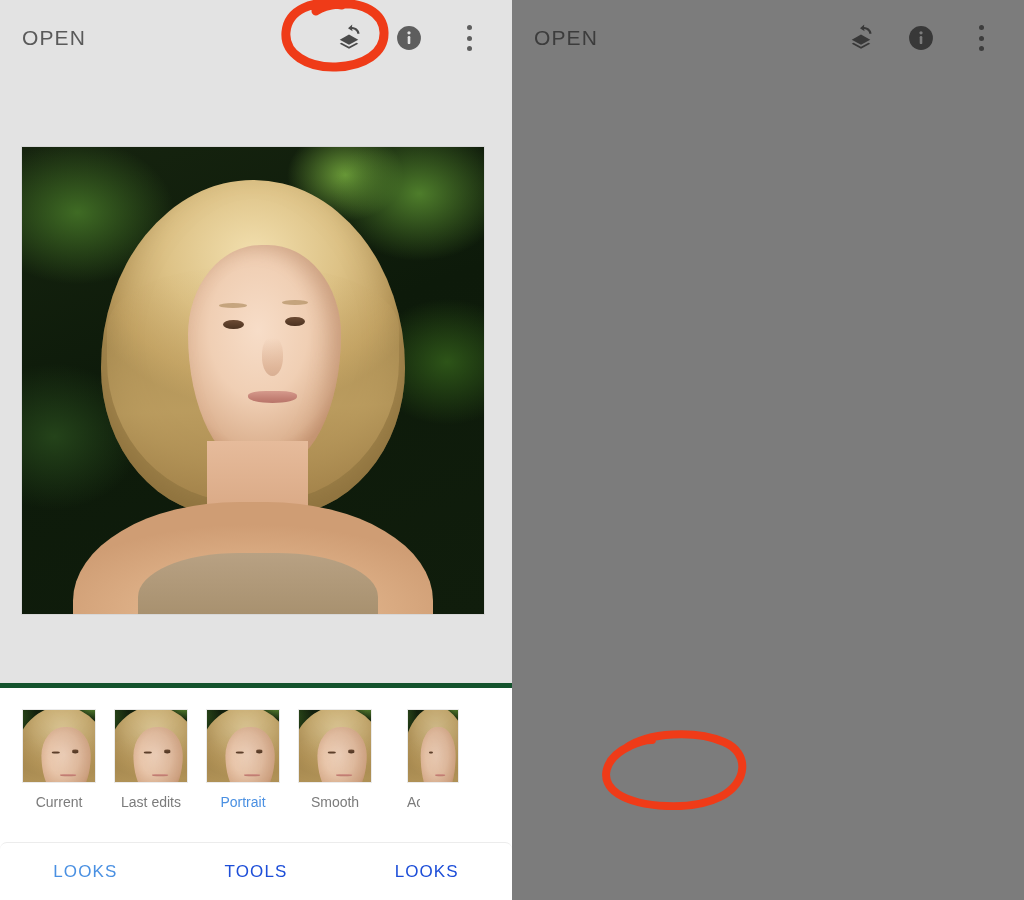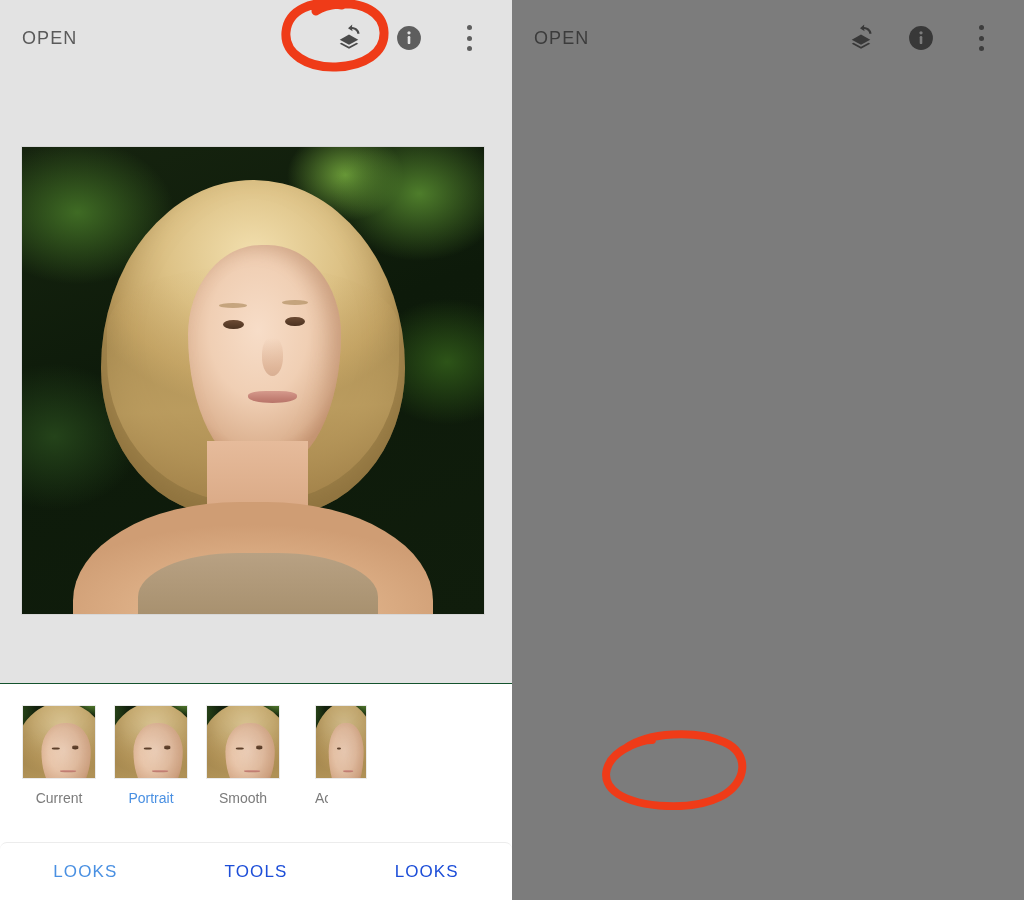--- a/index.html
+++ b/index.html
@@ -19,21 +19,21 @@
   
   .topbar {
     position: relative;
     height: 76px;
     display: flex; align-items: center;
   }
   .topbar-left  { background: #e3e3e3; }
   .topbar-right { background: #7c7c7c; }
   .open-label {
     margin-left: 22px;
-    font-size: 18px;
+    font-size: 21px;
     letter-spacing: 1.1px;
     color: #5a5a5a;
     font-weight: 400;
   }
   .topbar-right .open-label { color: #3c3c3c; }
   .topbar-actions {
     margin-left: auto;
     display: flex; align-items: center;
     gap: 26px;
     margin-right: 26px;
@@ -121,21 +121,21 @@
   .ph-top {
     position:absolute; left:25%; bottom:0; width:52%; height:13%;
     border-radius: 42% 42% 0 0 / 72% 72% 0 0;
     background: linear-gradient(180deg, #b8a183 0%, #a8916f 100%);
   }
 
   
   .looks-area {
     position: absolute; left:0; top:683px; width:512px; height:217px;
     background:#ffffff;
-    border-top:1px solid #14532d;
+    border-top:5px solid #14532d;
   }
   .filmstrip { display:flex; padding:21px 0 0 22px; gap:18px; }
   .look-item { width:74px; flex:0 0 auto; }
   .look-thumb {
     width:74px; height:74px; overflow:hidden; position:relative;
     border:1px solid rgba(0,0,0,0.08);
   }
   .look-thumb .photo { transform: scale(2.05) translate(2%, 6%); transform-origin: 50% 30%; }
   .look-label {
     margin-top:11px; text-align:center; font-size:14px; color:#7b7b7b;
@@ -226,20 +226,33 @@
                 <div class="ph-face"></div>
                 <div class="ph-eye-l"></div>
               <div class="ph-eye-r"></div>
                 <div class="ph-mouth"></div>
 
             </div>
           </div>
           <div class="look-label">Current</div>
         </div>
 
+        <div class="look-item">
+          <div class="look-thumb">
+            <div class="photo">
+              <div class="ph-hair"></div>
+                <div class="ph-face"></div>
+                <div class="ph-eye-l"></div>
+              <div class="ph-eye-r"></div>
+                <div class="ph-mouth"></div>
+
+            </div>
+          </div>
+          <div class="look-label">Last edits</div>
+        </div>
 
         <div class="look-item selected">
           <div class="look-thumb">
             <div class="photo">
               <div class="ph-hair"></div>
                 <div class="ph-face"></div>
                 <div class="ph-eye-l"></div>
               <div class="ph-eye-r"></div>
                 <div class="ph-mouth"></div>
 

